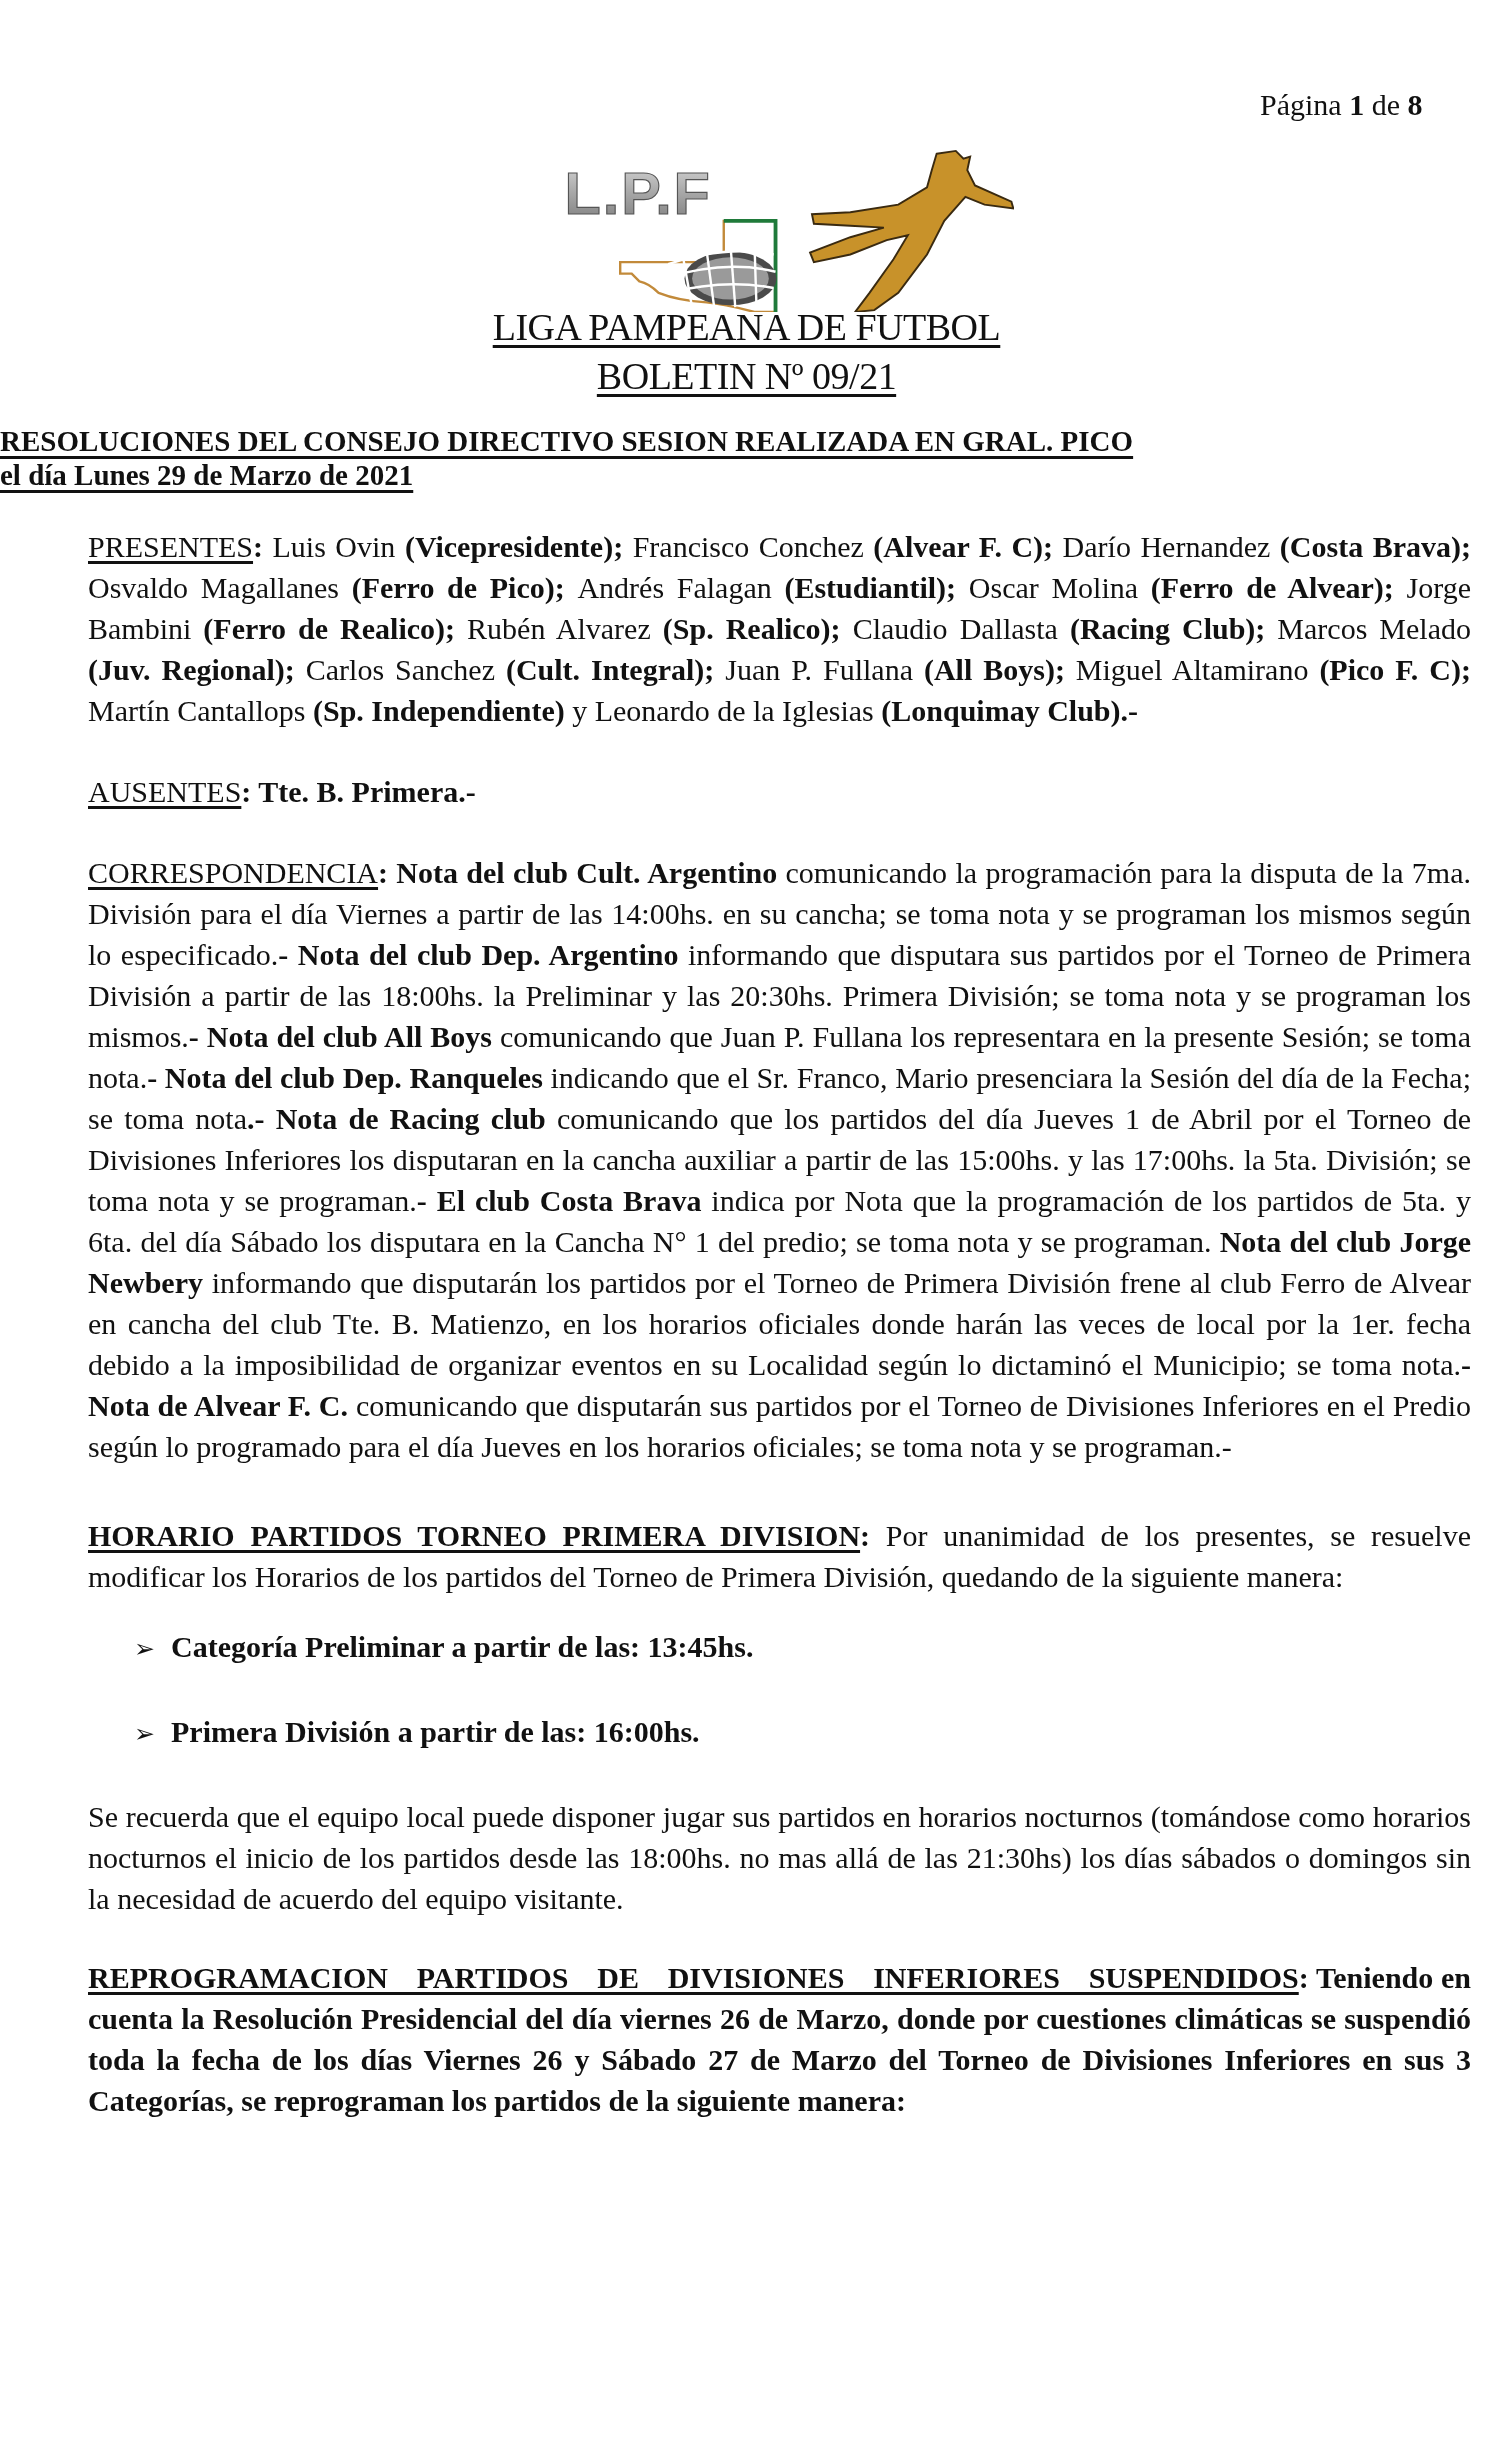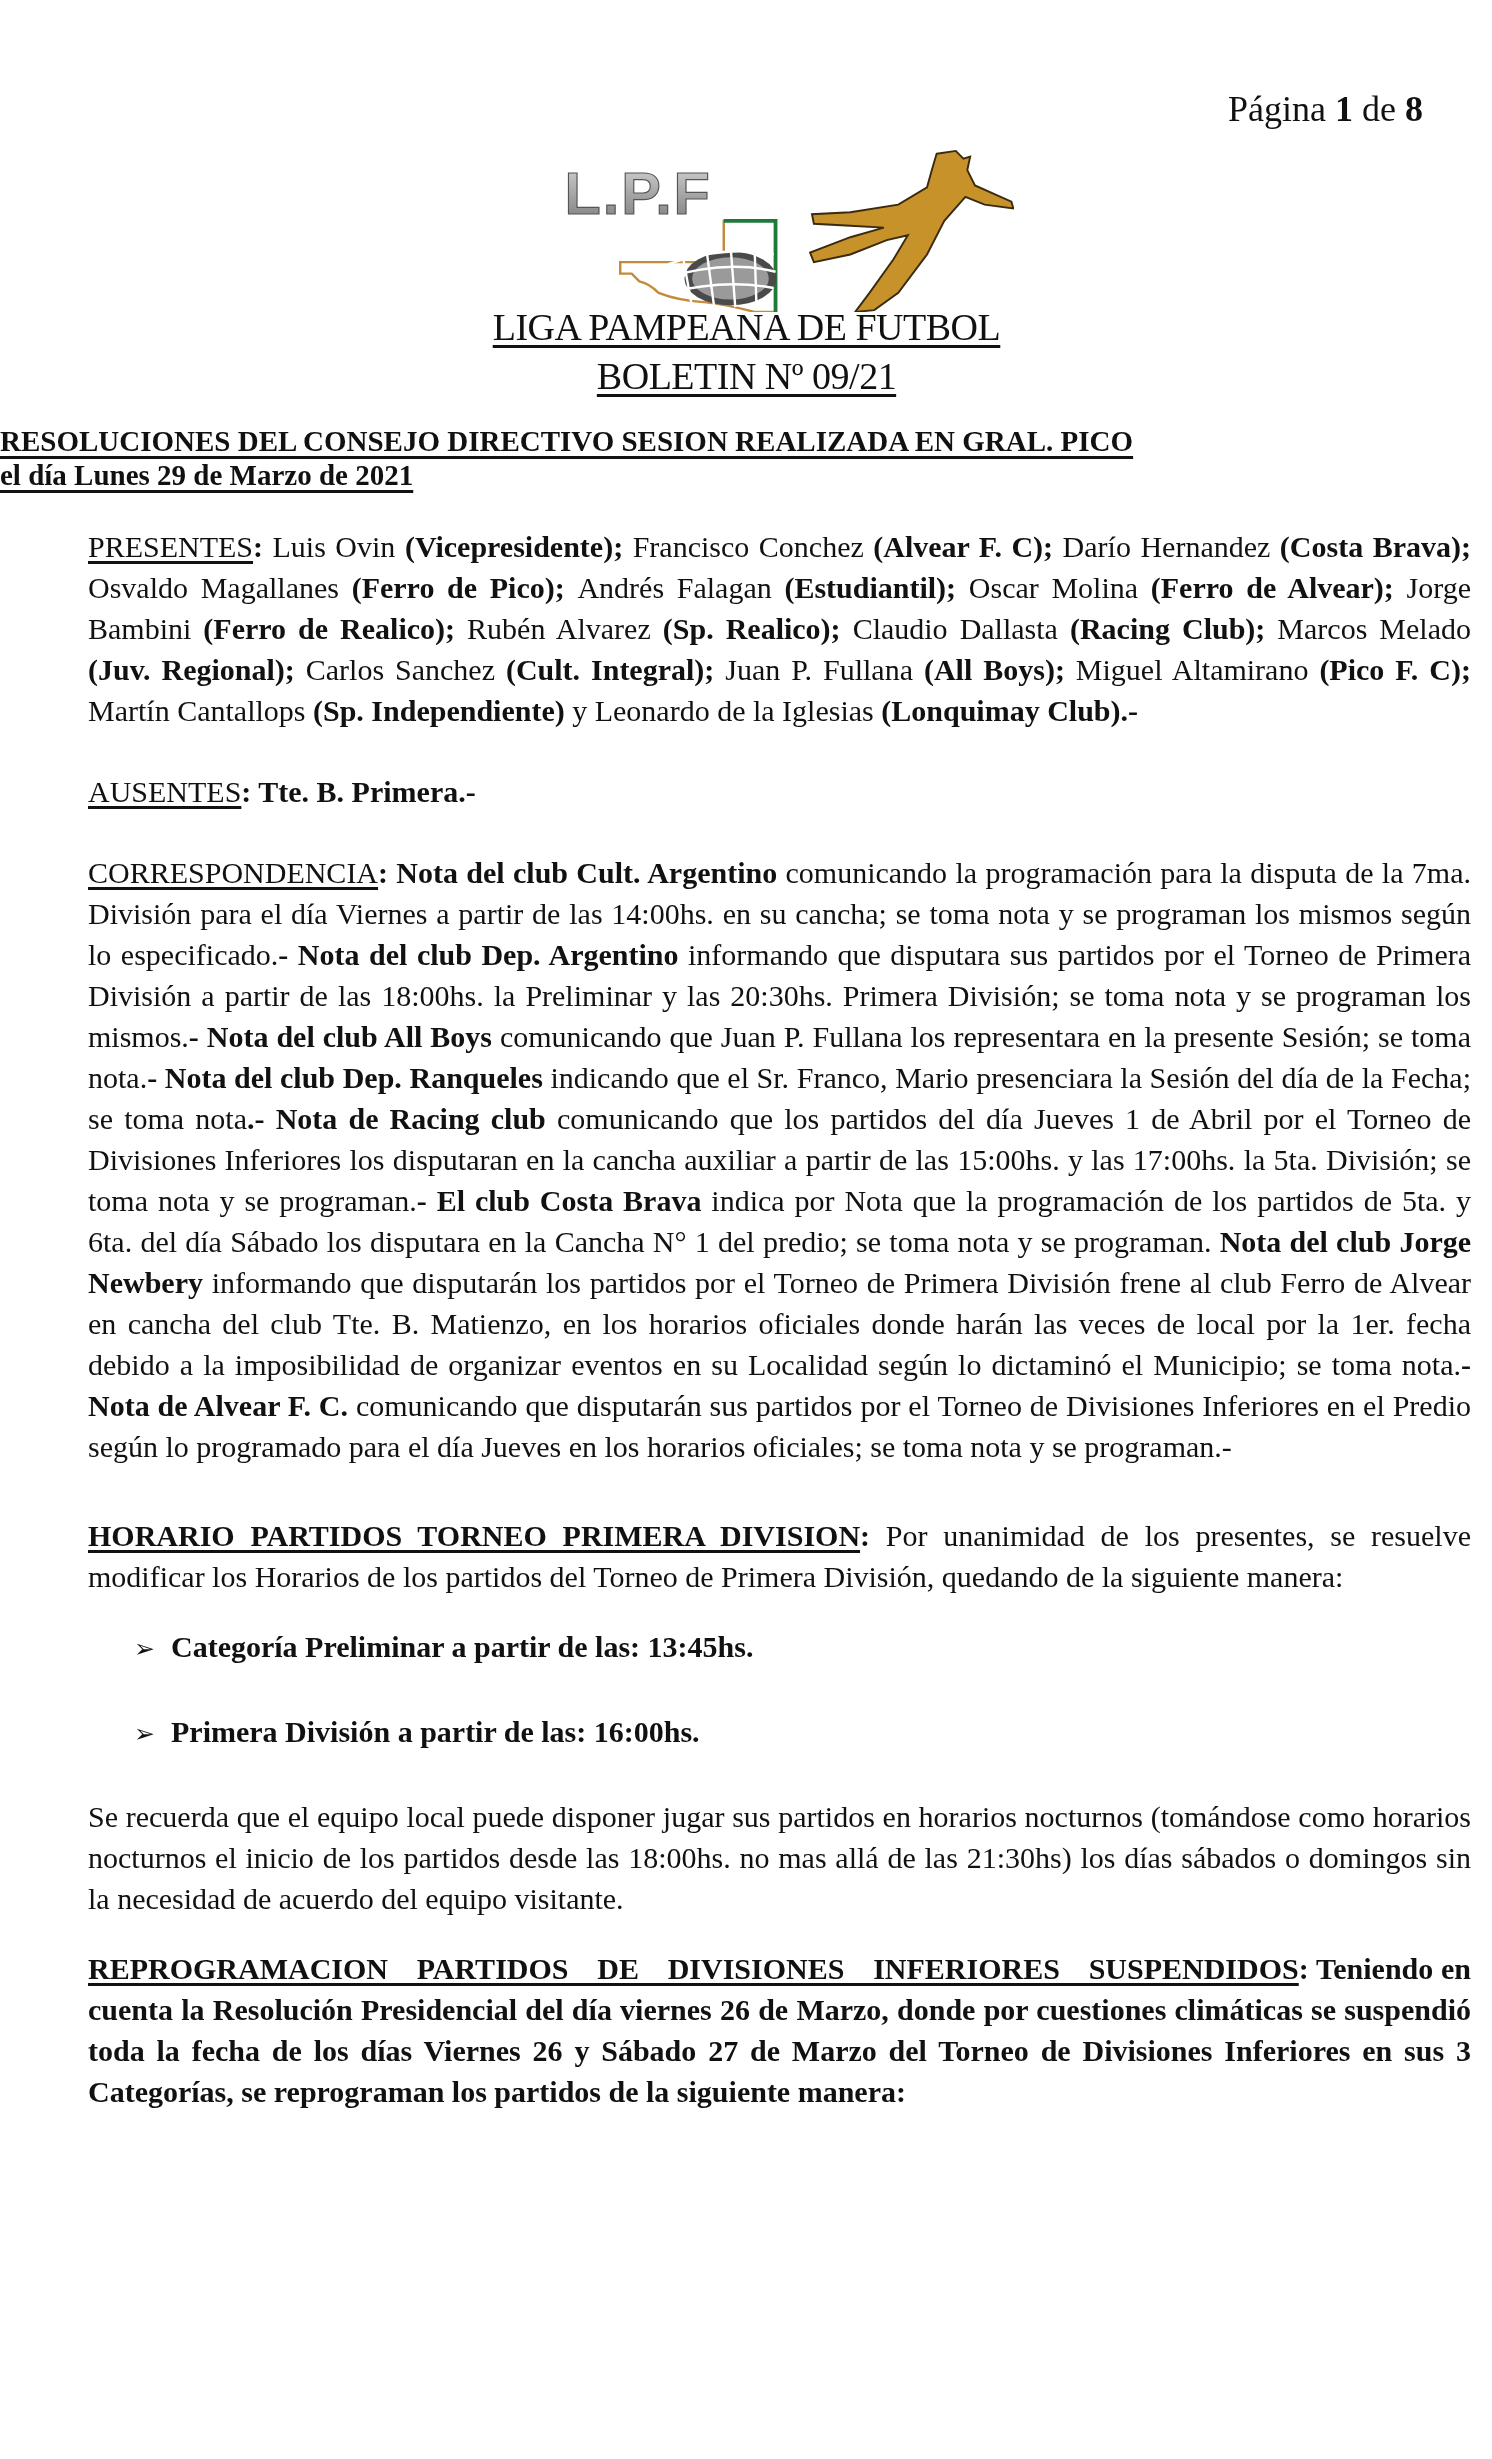--- a/index.html
+++ b/index.html
@@ -2,22 +2,22 @@
 <html><head>
 <meta charset="utf-8">
 <style>
   html, body { margin: 0; padding: 0; background: #ffffff; }
   body {
     width: 1493px; height: 2459px; position: relative; overflow: hidden;
     font-family: "Liberation Serif", "DejaVu Serif", serif;
     color: #111111;
   }
   .page-num {
-    position: absolute; top: 88px; left: 1228px;
-    font-size: 36px;
+    position: absolute; top: 88px; left: 1260px;
+    font-size: 30px;
   }
   .page-num b { font-weight: bold; }
   .logo {
     position: absolute; top: 149px; left: 562px; width: 452px; height: 163px;
   }
   .title {
     position: absolute; left: 0; width: 1493px; text-align: center;
     font-size: 38px; text-decoration: underline; text-underline-offset: 4.8px;
     letter-spacing: -0.5px;
   }
@@ -110,20 +110,20 @@
     <li>
       <span class="arrow">➢</span>
       <span>Categoría Preliminar a partir de las: 13:45hs.</span>
     </li>
     <li>
       <span class="arrow">➢</span>
       <span>Primera División a partir de las: 16:00hs.</span>
     </li>
   </ul>
 
-  <p style="margin-bottom:29px;">Se recuerda que el equipo local puede disponer jugar sus partidos en horarios nocturnos (tomándose como horarios nocturnos el inicio de los partidos desde las 18:00hs. no mas allá de las 21:30hs) los días sábados o domingos sin la necesidad de acuerdo del equipo visitante.</p>
+  <p style="margin-bottom:38px;">Se recuerda que el equipo local puede disponer jugar sus partidos en horarios nocturnos (tomándose como horarios nocturnos el inicio de los partidos desde las 18:00hs. no mas allá de las 21:30hs) los días sábados o domingos sin la necesidad de acuerdo del equipo visitante.</p>
 
   <p class="bold-par">
     <span class="lbl" style="word-spacing:21px;">REPROGRAMACION PARTIDOS DE DIVISIONES INFERIORES SUSPENDIDOS</span><span>:</span>
     <span>Teniendo en cuenta la Resolución Presidencial del día viernes 26 de Marzo, donde por cuestiones climáticas se suspendió toda la fecha de los días Viernes 26 y Sábado 27 de Marzo del Torneo de Divisiones Inferiores en sus 3 Categorías, se reprograman los partidos de la siguiente manera:</span>
   </p>
 </div>
 
 
 </body></html>

